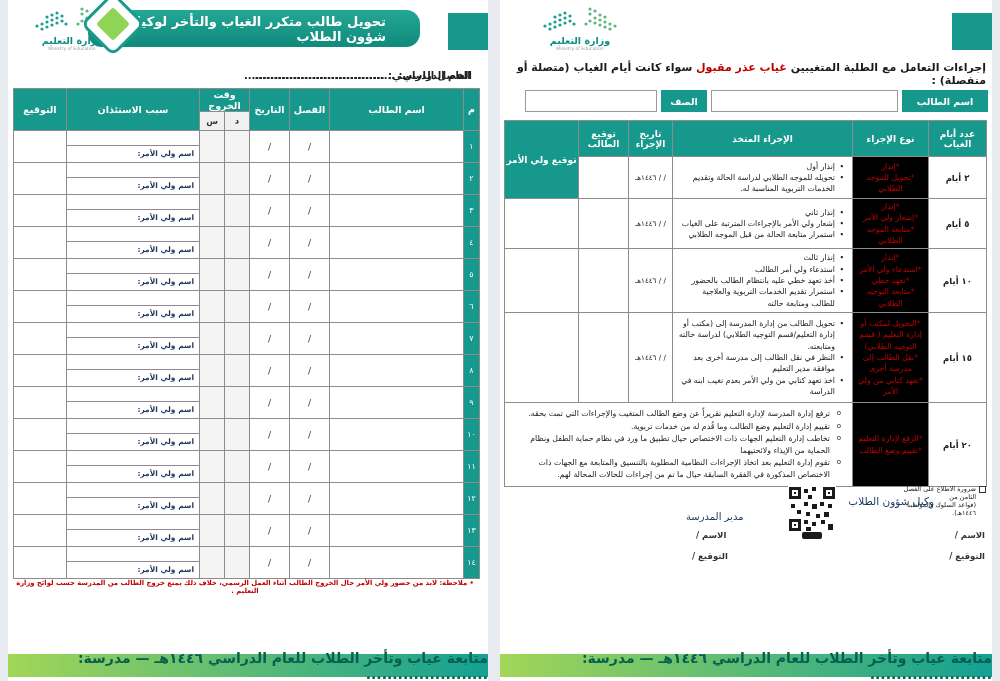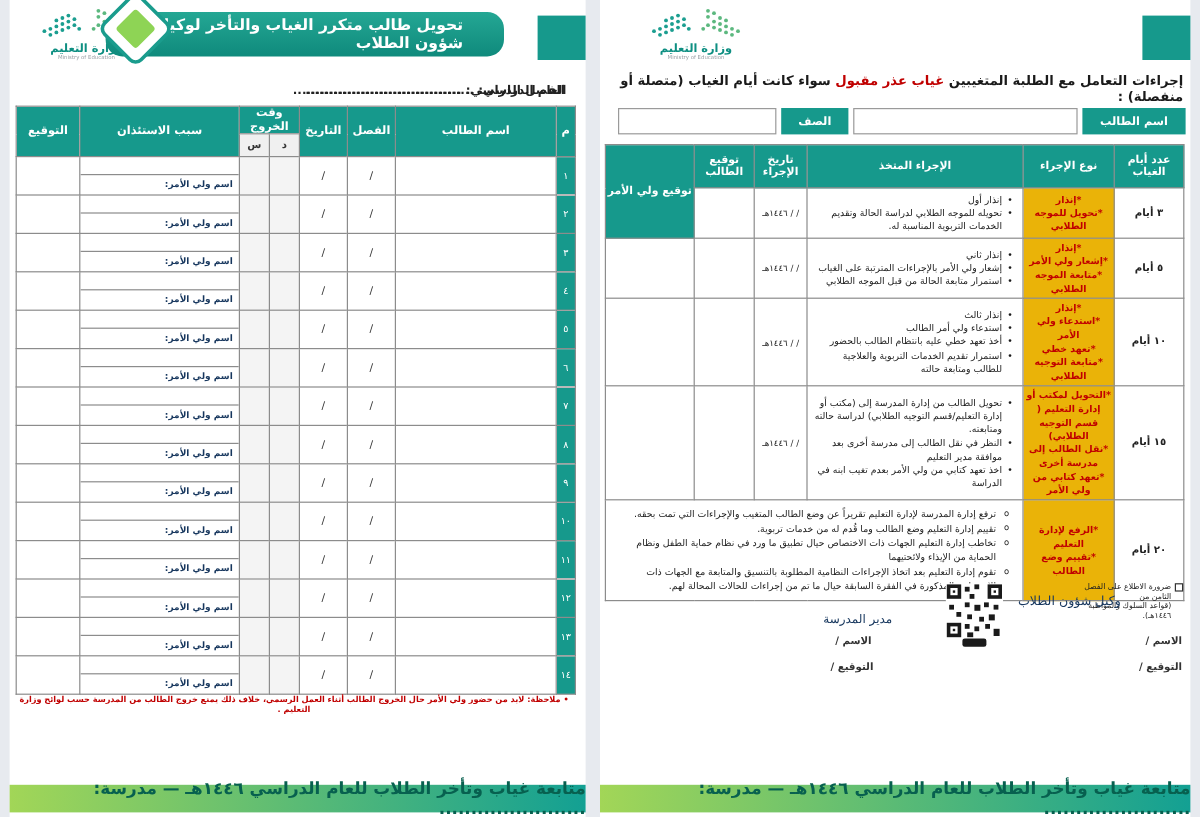--- a/index.html
+++ b/index.html
@@ -61,21 +61,21 @@
   .name-row { position:absolute; top:90px; right:4px; height:22px; display:flex; gap:4px; }
   .fld-label { background:#16998c; color:#fff; font-size:9.5px; font-weight:bold;
                display:flex; align-items:center; justify-content:center; }
   .fld-input { background:#fff; border:1px solid #9a9a9a; }
 
   .rt { position:absolute; top:120px; right:5px; width:482px; table-layout:fixed; }
   .rt th, .rt td { border:1px solid #8c8c8c; }
   .rt th { background:#16998c; color:#fff; font-size:9px; font-weight:bold; text-align:center; }
   .rt tr.hdr th { height:36px; }
   .rt td.days { font-size:8.5px; font-weight:bold; color:#222; text-align:center; background:#fff; }
-  .rt td.types { background:#eab308; color:#c00000; font-size:7.8px; font-weight:bold;
+  .rt td.types { background:#000000; color:#c00000; font-size:7.8px; font-weight:normal;
                  text-align:center; padding:2px 1px; }
   .rt td.types div { line-height:1.45; }
   .rt td.actions { font-size:7.8px; color:#1a1a1a; text-align:right; padding:2px 8px 2px 4px; }
   .b { position:relative; padding-right:9px; line-height:1.45; }
   .b::before { content:"•"; position:absolute; right:0; top:0; }
   .bo { position:relative; padding-right:12px; line-height:1.55; }
   .bo::before { content:"o"; position:absolute; right:1px; top:0; font-size:7px; }
   .rt td.datec { font-size:7.2px; color:#222; text-align:center; }
   .rt td.blank { background:#fff; }
 
@@ -416,21 +416,21 @@
 
     <div class="corner-rect"></div>
 
     <div class="rp-title">
       <span>إجراءات التعامل مع الطلبة المتغيبين </span><span class="red">غياب عذر مقبول</span><span> سواء كانت أيام الغياب (متصلة أو منفصلة) :</span>
     </div>
 
     <div class="name-row">
       <div class="fld-label" style="width:86px;">اسم الطالب</div>
       <div class="fld-input" style="width:187px;"></div>
-      <div class="fld-label" style="width:56px;">الصف</div>
+      <div class="fld-label" style="width:46px;">الصف</div>
       <div class="fld-input" style="width:132px;"></div>
     </div>
 
     <table class="rt">
       <colgroup>
         <col style="width:58px">
           <col style="width:76px">
           <col style="width:180px">
         <col style="width:44px">
           <col style="width:50px">

